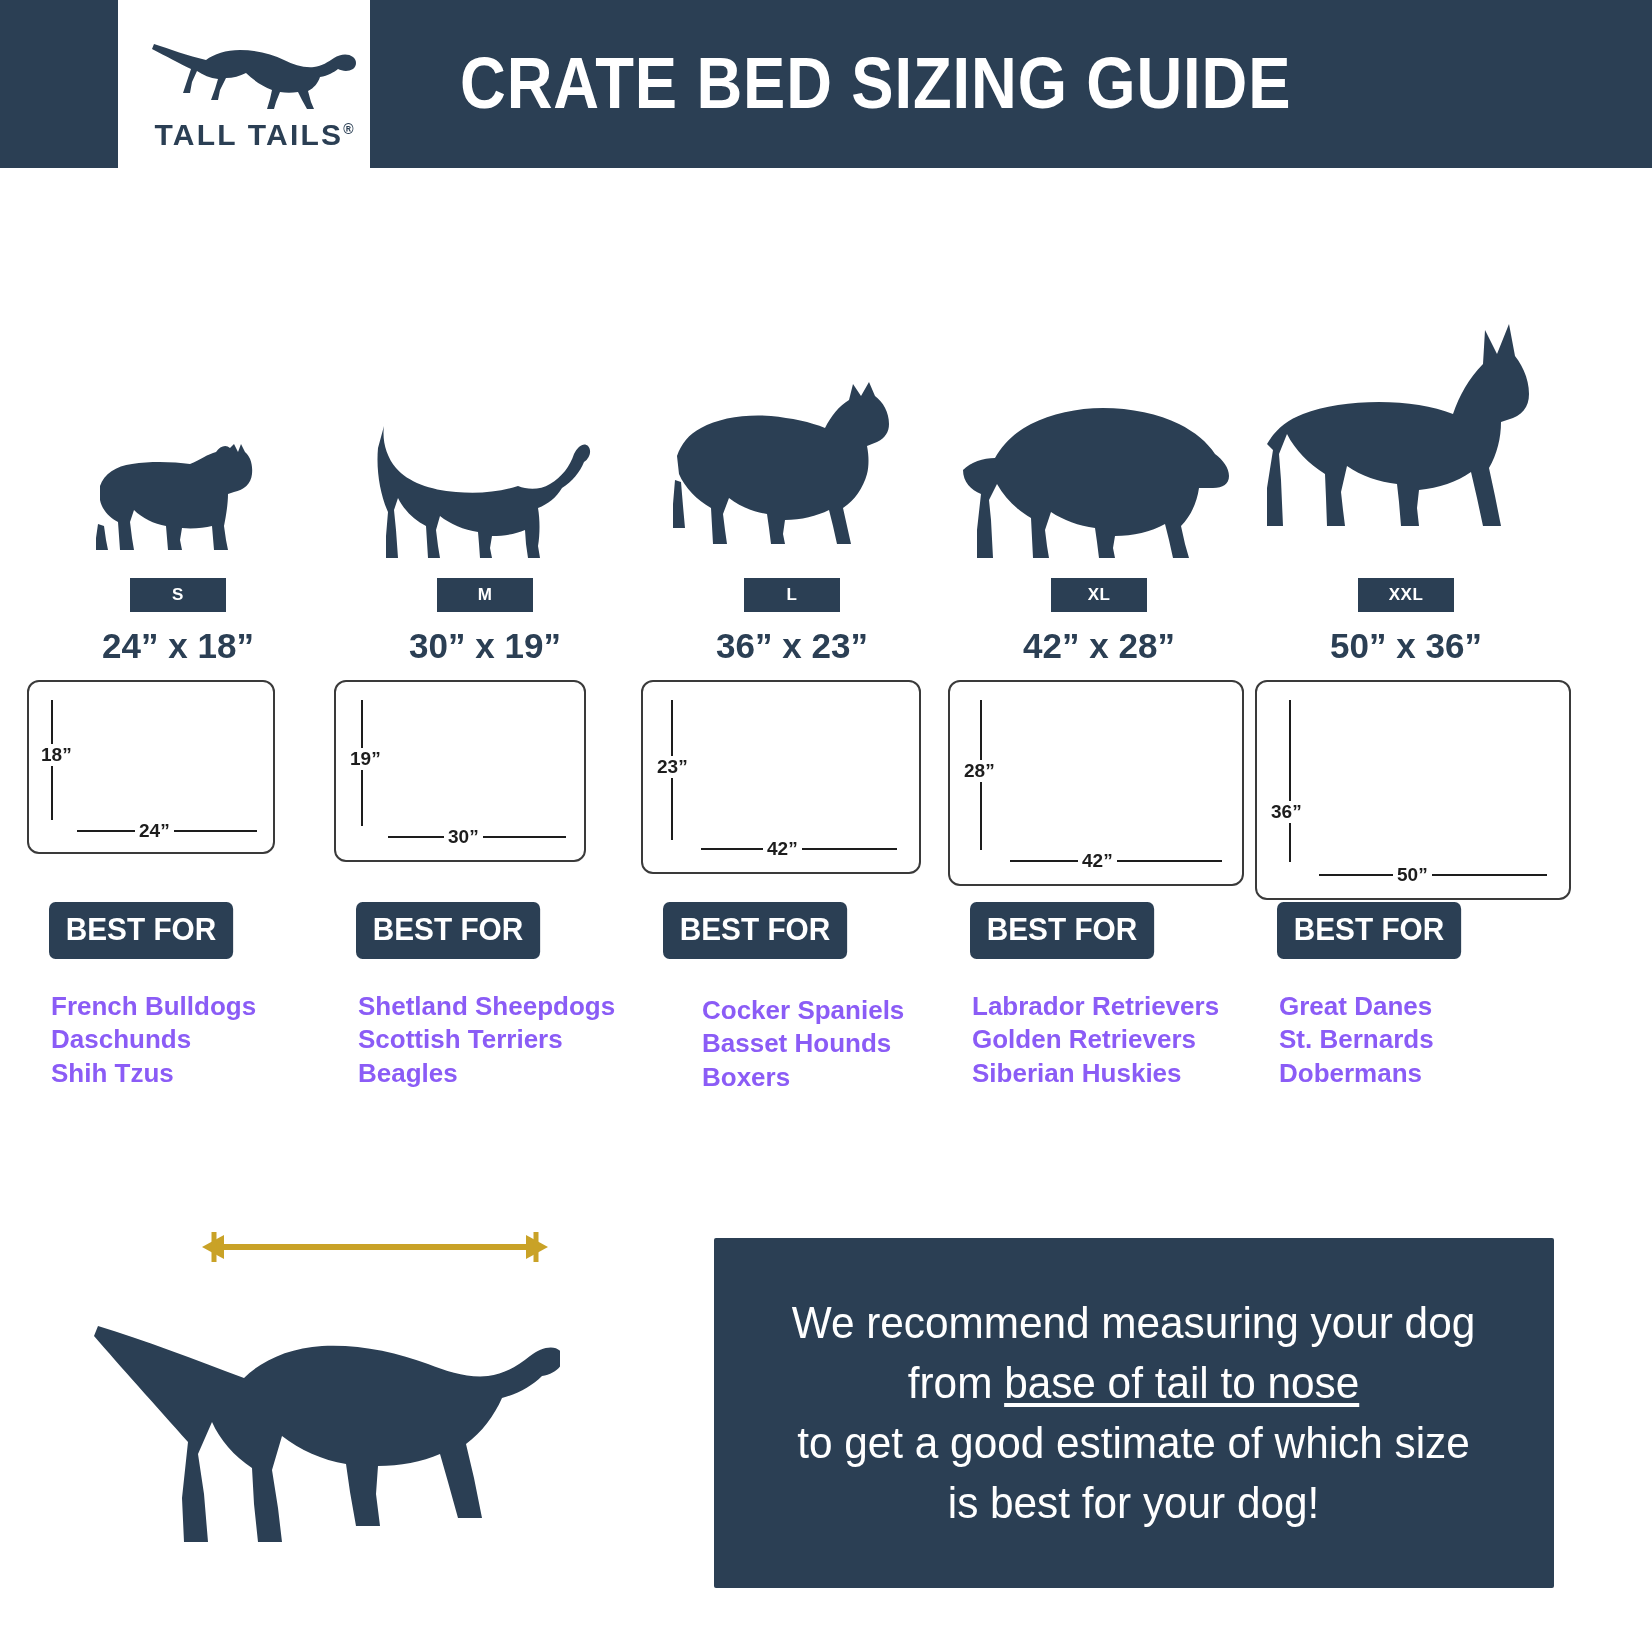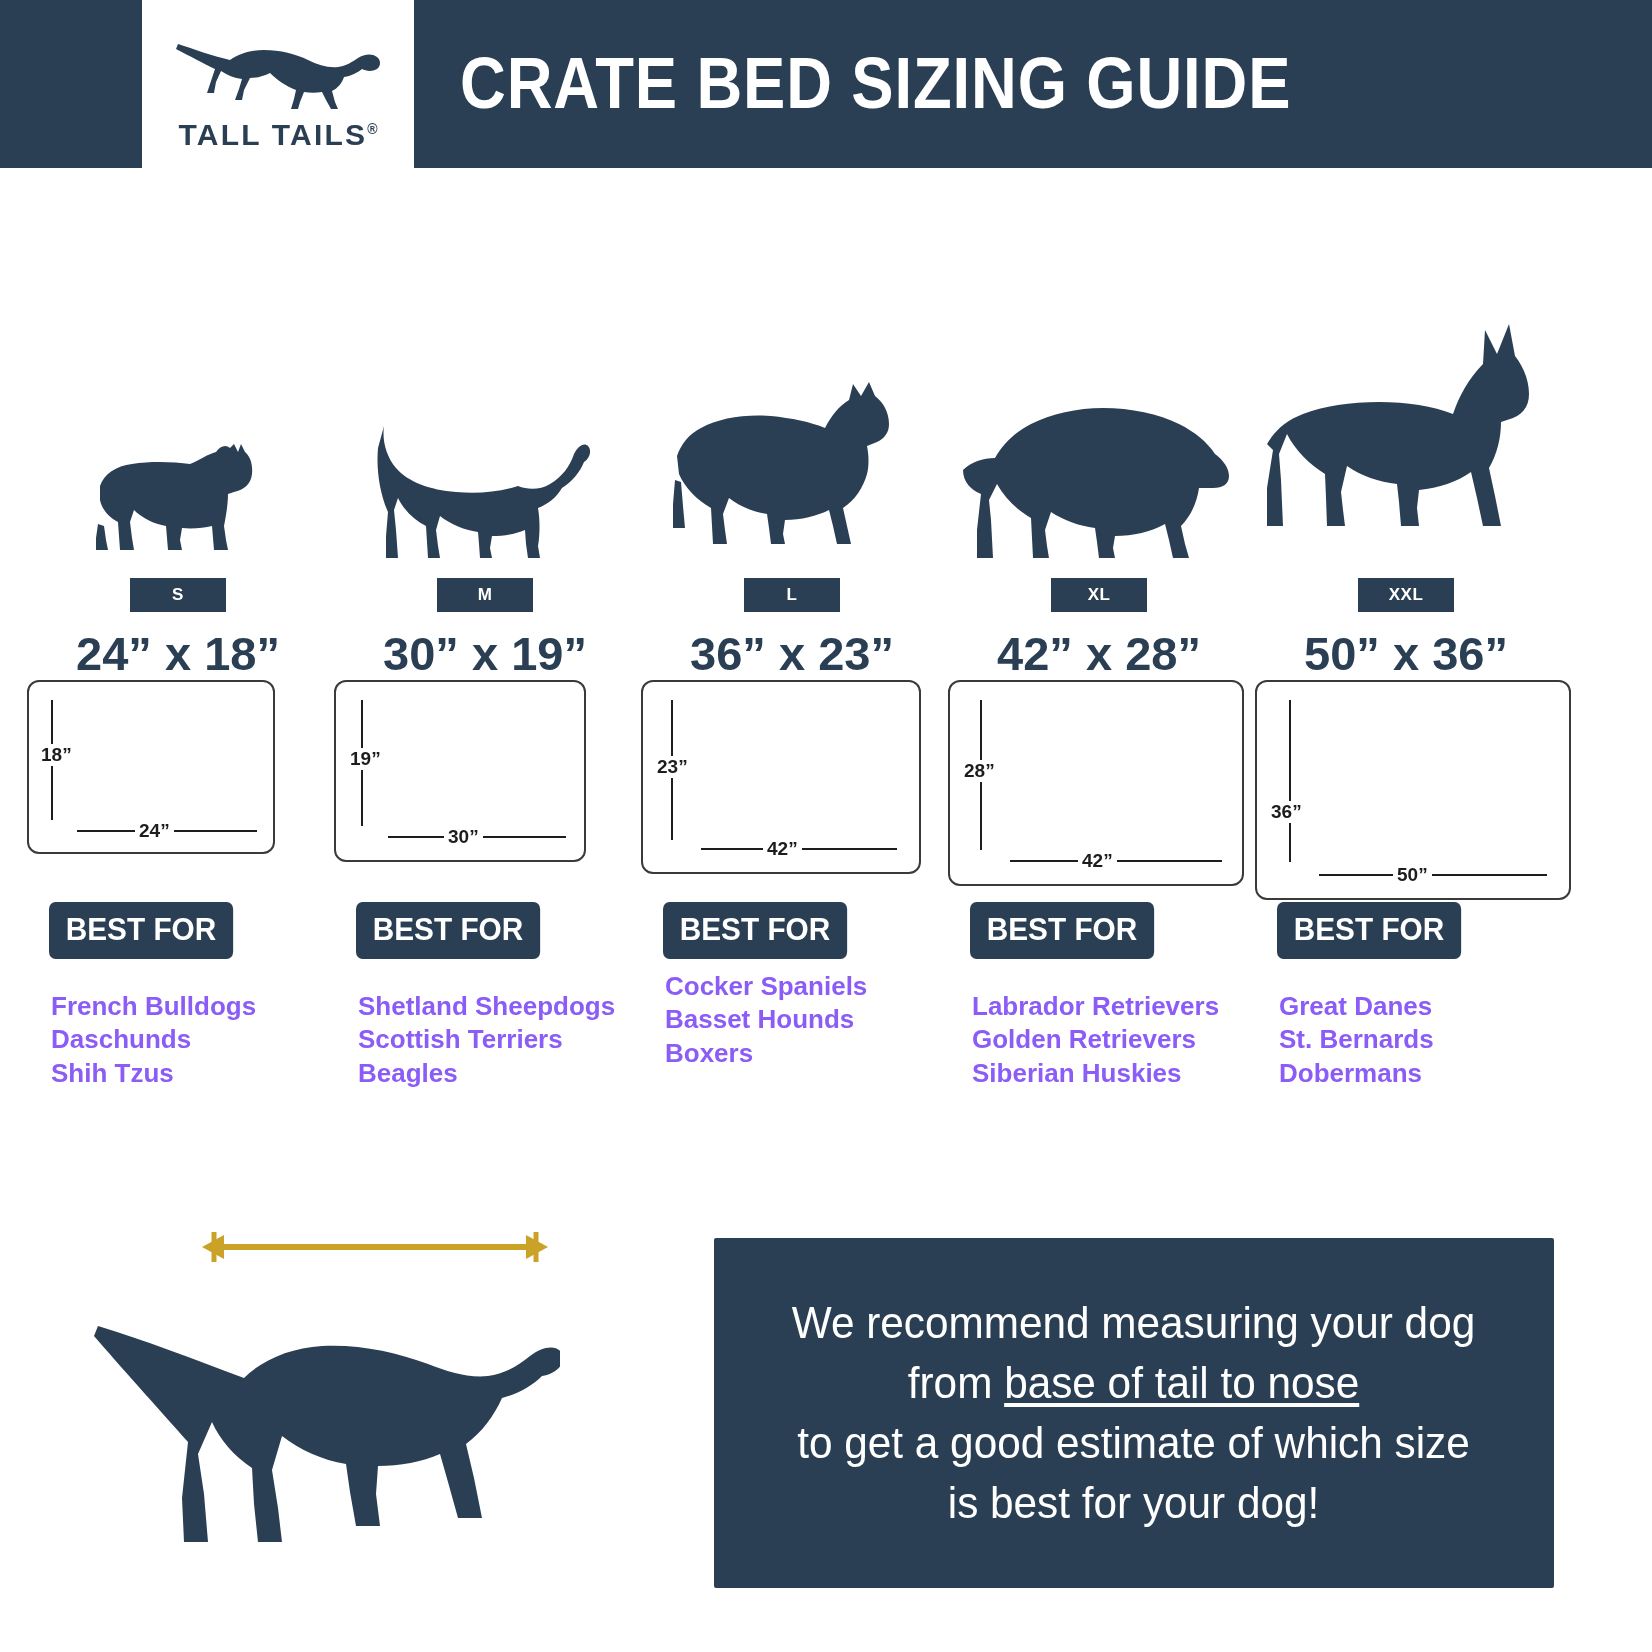--- a/index.html
+++ b/index.html
@@ -18,25 +18,24 @@
   }
   .header-title{
     position:absolute;left:460px;top:42px;
     font-size:72px;font-weight:bold;color:#ffffff;
     letter-spacing:1px;
     transform:scaleX(0.88);transform-origin:left center;
     white-space:nowrap;
   }
   
   .logo-banner{
-    position:absolute;left:118px;top:0;width:272px;height:246px;
+    position:absolute;left:118px;top:0;width:252px;height:246px;
     background:#ffffff;
     clip-path:polygon(0 0,100% 0,100% 100%,50% 86%,0 100%);
     z-index:5;
-    margin-left:24px;
   }
   .logo-dog{position:absolute;left:30px;top:36px;width:212px;height:76px;}
   .logo-text{
     position:absolute;left:0;top:118px;width:272px;text-align:center;
     font-size:30px;font-weight:bold;color:#2b3f54;letter-spacing:2.2px;
     white-space:nowrap;
   }
   .logo-text .reg{font-size:14px;vertical-align:super;letter-spacing:0;}
 
   
@@ -55,21 +54,21 @@
 
   .size-badge{
     position:absolute;top:288px;left:50%;transform:translateX(-50%);
     width:96px;height:34px;background:#2b3f54;
     color:#ffffff;font-size:17px;font-weight:bold;
     display:flex;align-items:center;justify-content:center;
     letter-spacing:.5px;
   }
   .dim-label{
     position:absolute;top:336px;left:0;width:310px;text-align:center;
-    font-size:47px;font-weight:bold;color:#2b3f54;
+    font-size:35px;font-weight:bold;color:#2b3f54;
     white-space:nowrap;
   }
   .bed-box{
     position:absolute;left:4px;
     border:2px solid #3a3a3a;border-radius:12px;background:#fff;
   }
   .v-line{position:absolute;background:#1d1d1d;width:2px;}
   .h-line{position:absolute;background:#1d1d1d;height:2px;}
   .m-label{
     position:absolute;font-size:19px;font-weight:bold;color:#1d1d1d;
@@ -211,21 +210,21 @@
     <div class="dim-label">36” x 23”</div>
 
     <div class="bed-box" style="top:390px;width:276px;height:190px;">
       <div class="v-line" style="left:28px;top:18px;height:140px;"></div>
       <div class="m-label" style="left:10px;top:74px;">23”</div>
       <div class="h-line" style="left:58px;bottom:22px;width:196px;"></div>
       <div class="m-label" style="left:120px;bottom:12px;">42”</div>
     </div>
 
     <div class="best-for" style="top:612px;">BEST FOR</div>
-    <div class="breeds" style="top:680px;">
+    <div class="breeds" style="top:704px;margin-left:37px;">
       <div>Cocker Spaniels</div>
       <div>Basset Hounds</div>
       <div>Boxers</div>
     </div>
   </div>
 
   <div class="col col-3">
     <div class="dog-art">
       <svg viewBox="0 0 280 210" width="280" height="210">
         <path fill="#2b3f54" d="M4 110 C12 102,24 98,36 98 C44 84,56 72,72 64

